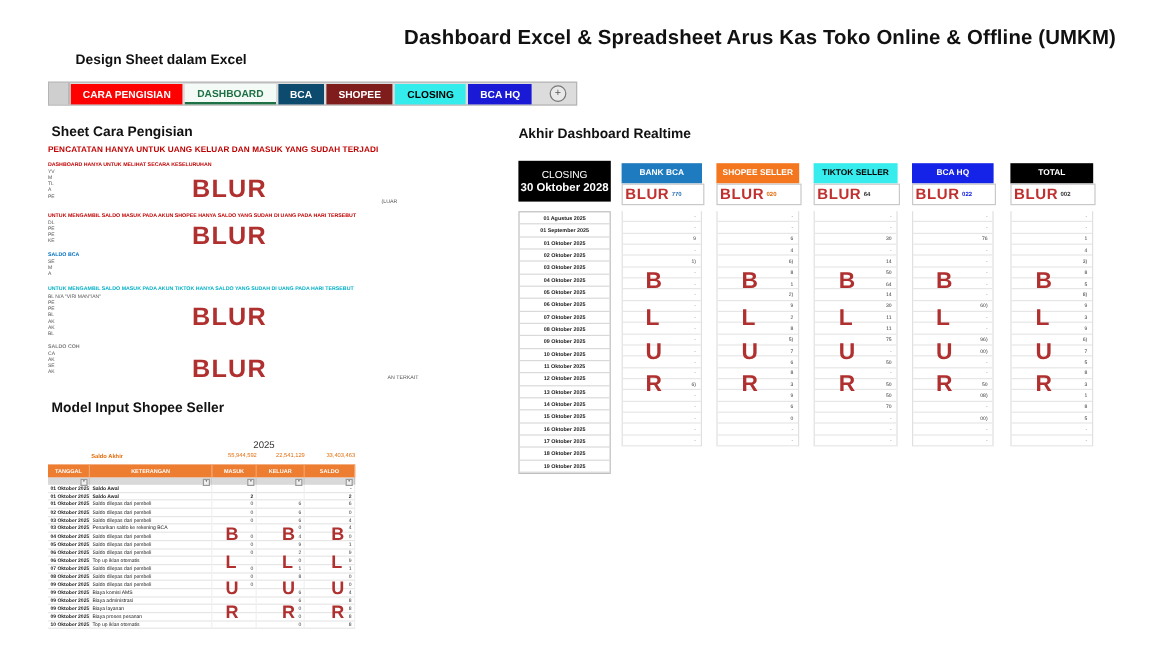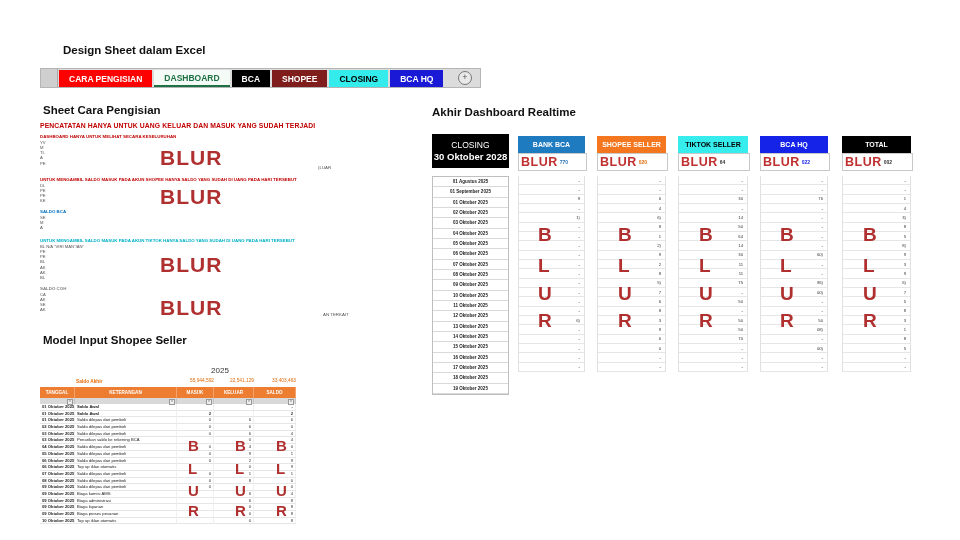--- a/index.html
+++ b/index.html
@@ -63,28 +63,29 @@
   .dash-valcol{border-left:1px solid #e0e0e0;border-right:1px solid #e0e0e0;box-sizing:border-box;}
   .dash-valrow{height:9.33px;border-bottom:1px solid #e6e6e6;font-size:4.2px;color:#333;
                display:flex;align-items:center;justify-content:flex-end;padding-right:4px;box-sizing:border-box;}
   .blur-stack-letter{position:absolute;color:#B03030;font-weight:bold;font-size:19px;}
 </style>
 </head>
 <body>
 
 <div class="canvas">
 
+  <div class="abs main-title">Dashboard Excel &amp; Spreadsheet Arus Kas Toko Online &amp; Offline (UMKM)</div>
   <div class="abs section-heading" style="left:43px;top:44px;margin-left:20px;">Design Sheet dalam Excel</div>
 
   <div class="abs tabbar">
     <span class="tab-stub"></span>
     <span id="tabs-holder" style="display:flex;align-items:stretch;">
         <div class="tab" style="background: rgb(255, 0, 0); color: rgb(255, 255, 255);">CARA PENGISIAN</div>
         <div class="tab active" style="background: rgb(244, 250, 245); color: rgb(30, 113, 69);">DASHBOARD</div>
-        <div class="tab" style="background: #000000; color: rgb(255, 255, 255); text-align: center;">BCA</div>
+        <div class="tab" style="background: #0c4a6e; color: rgb(255, 255, 255); text-align: center;">BCA</div>
         <div class="tab" style="background: #7f1d1d; color: rgb(255, 255, 255);">SHOPEE</div>
         <div class="tab" style="background: rgb(53, 236, 236); color: rgb(0, 0, 0);">CLOSING</div>
         <div class="tab" style="background: rgb(26, 26, 214); color: rgb(255, 255, 255);">BCA HQ</div>
       </span>
     <span class="tab-plus">+</span>
   </div>
 
   <div class="abs section-heading" style="left:43px;top:104px;">Sheet Cara Pengisian</div>
   <div class="abs warning-line" style="left:40px;top:122px;">PENCATATAN HANYA UNTUK UANG KELUAR DAN MASUK YANG SUDAH TERJADI</div>
   <div id="cara-blocks">

